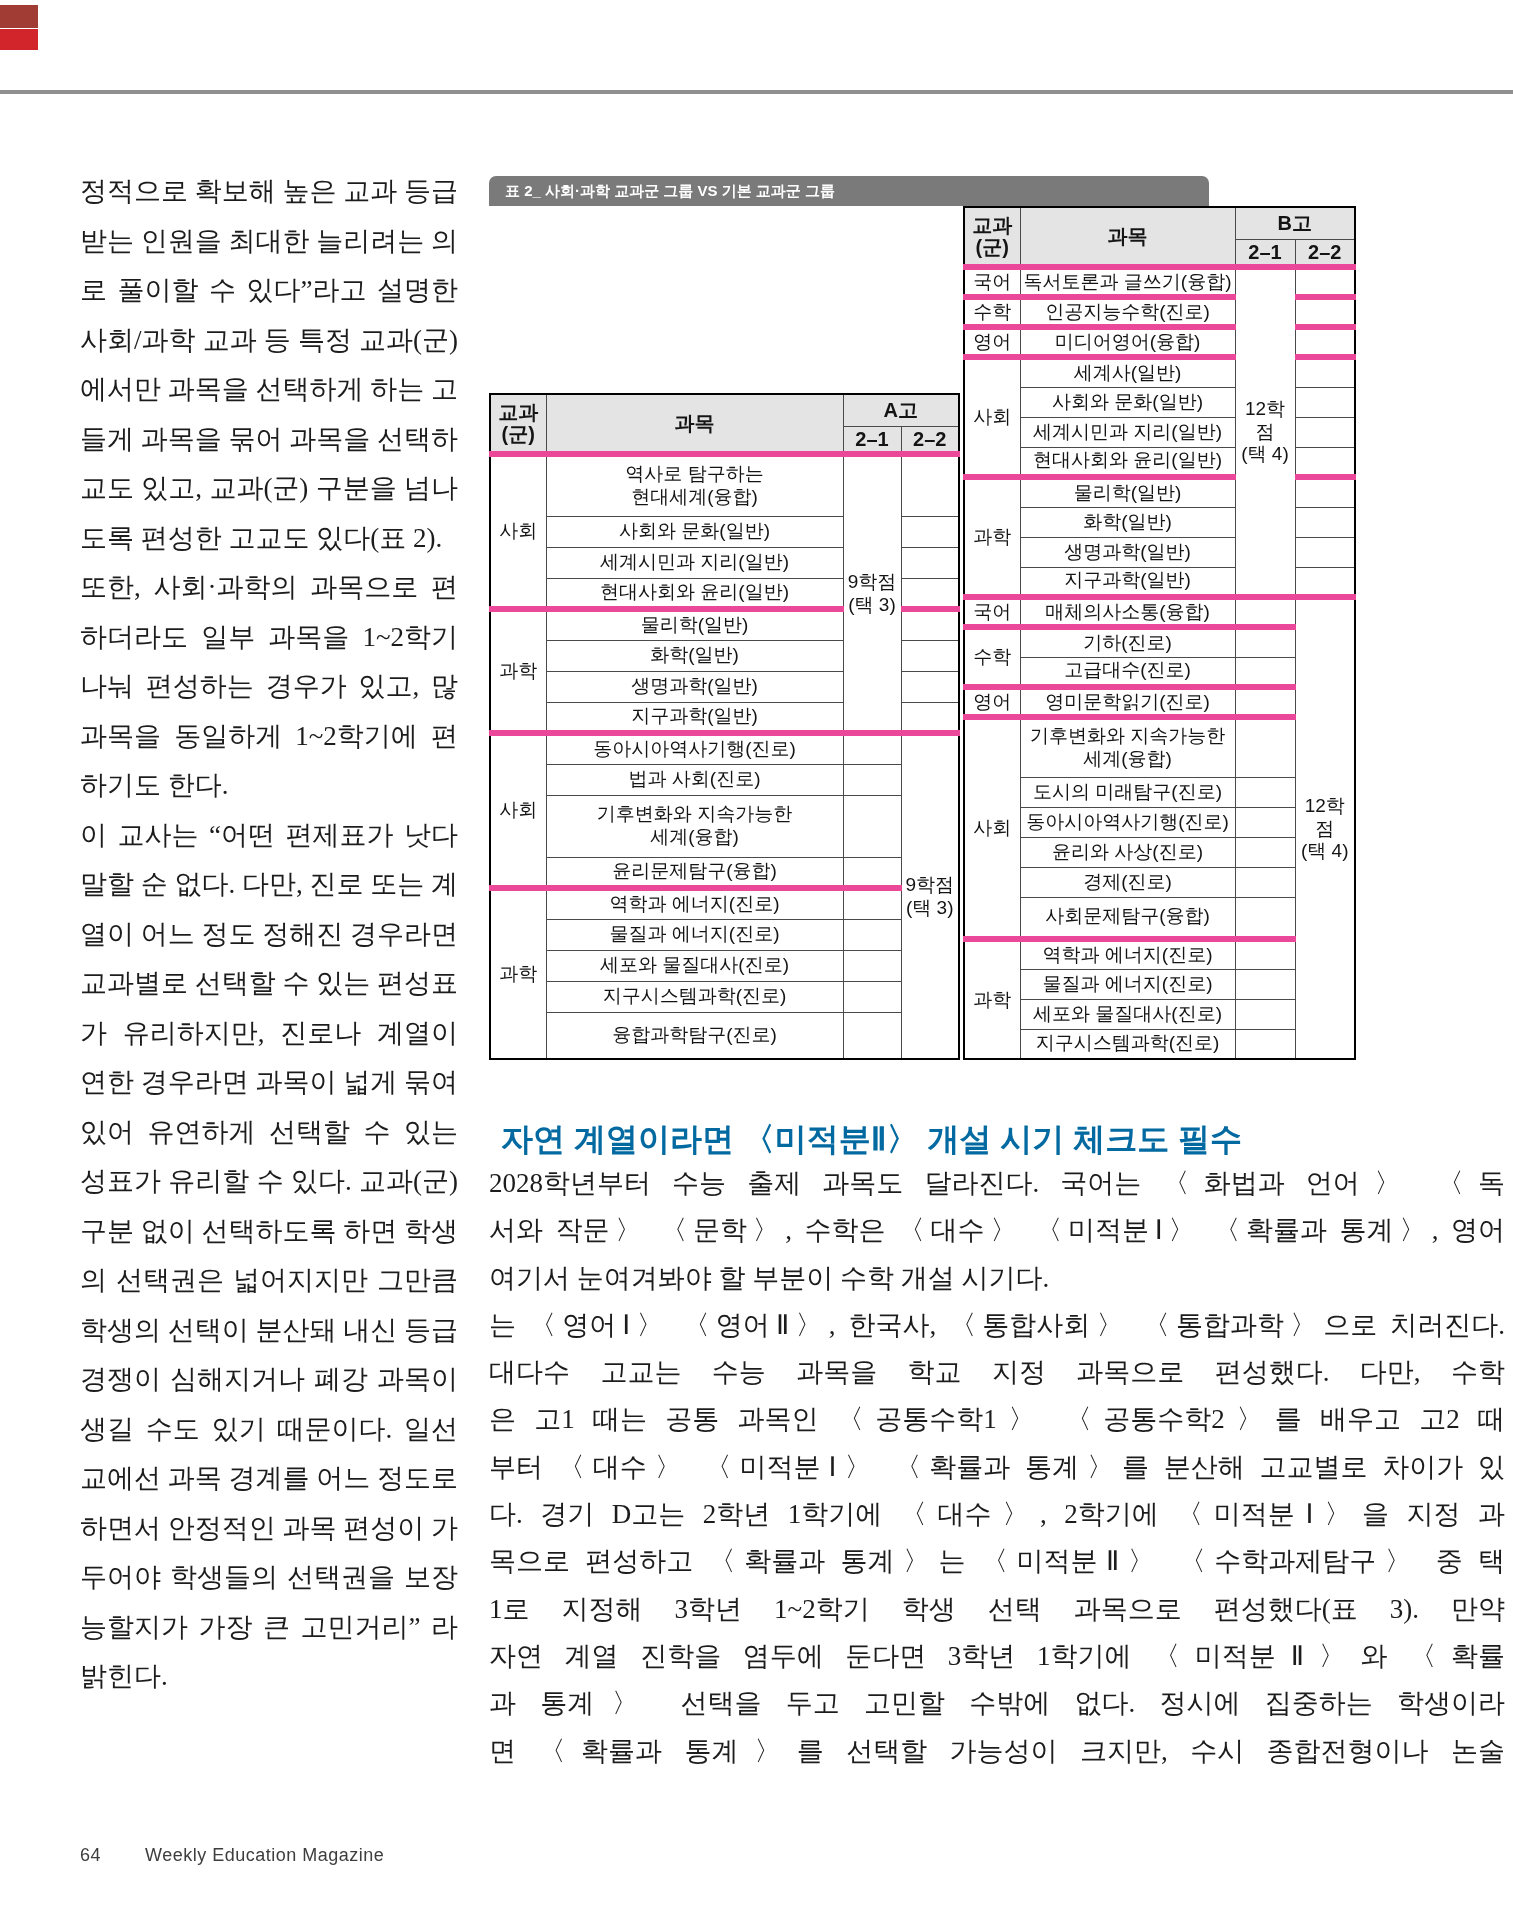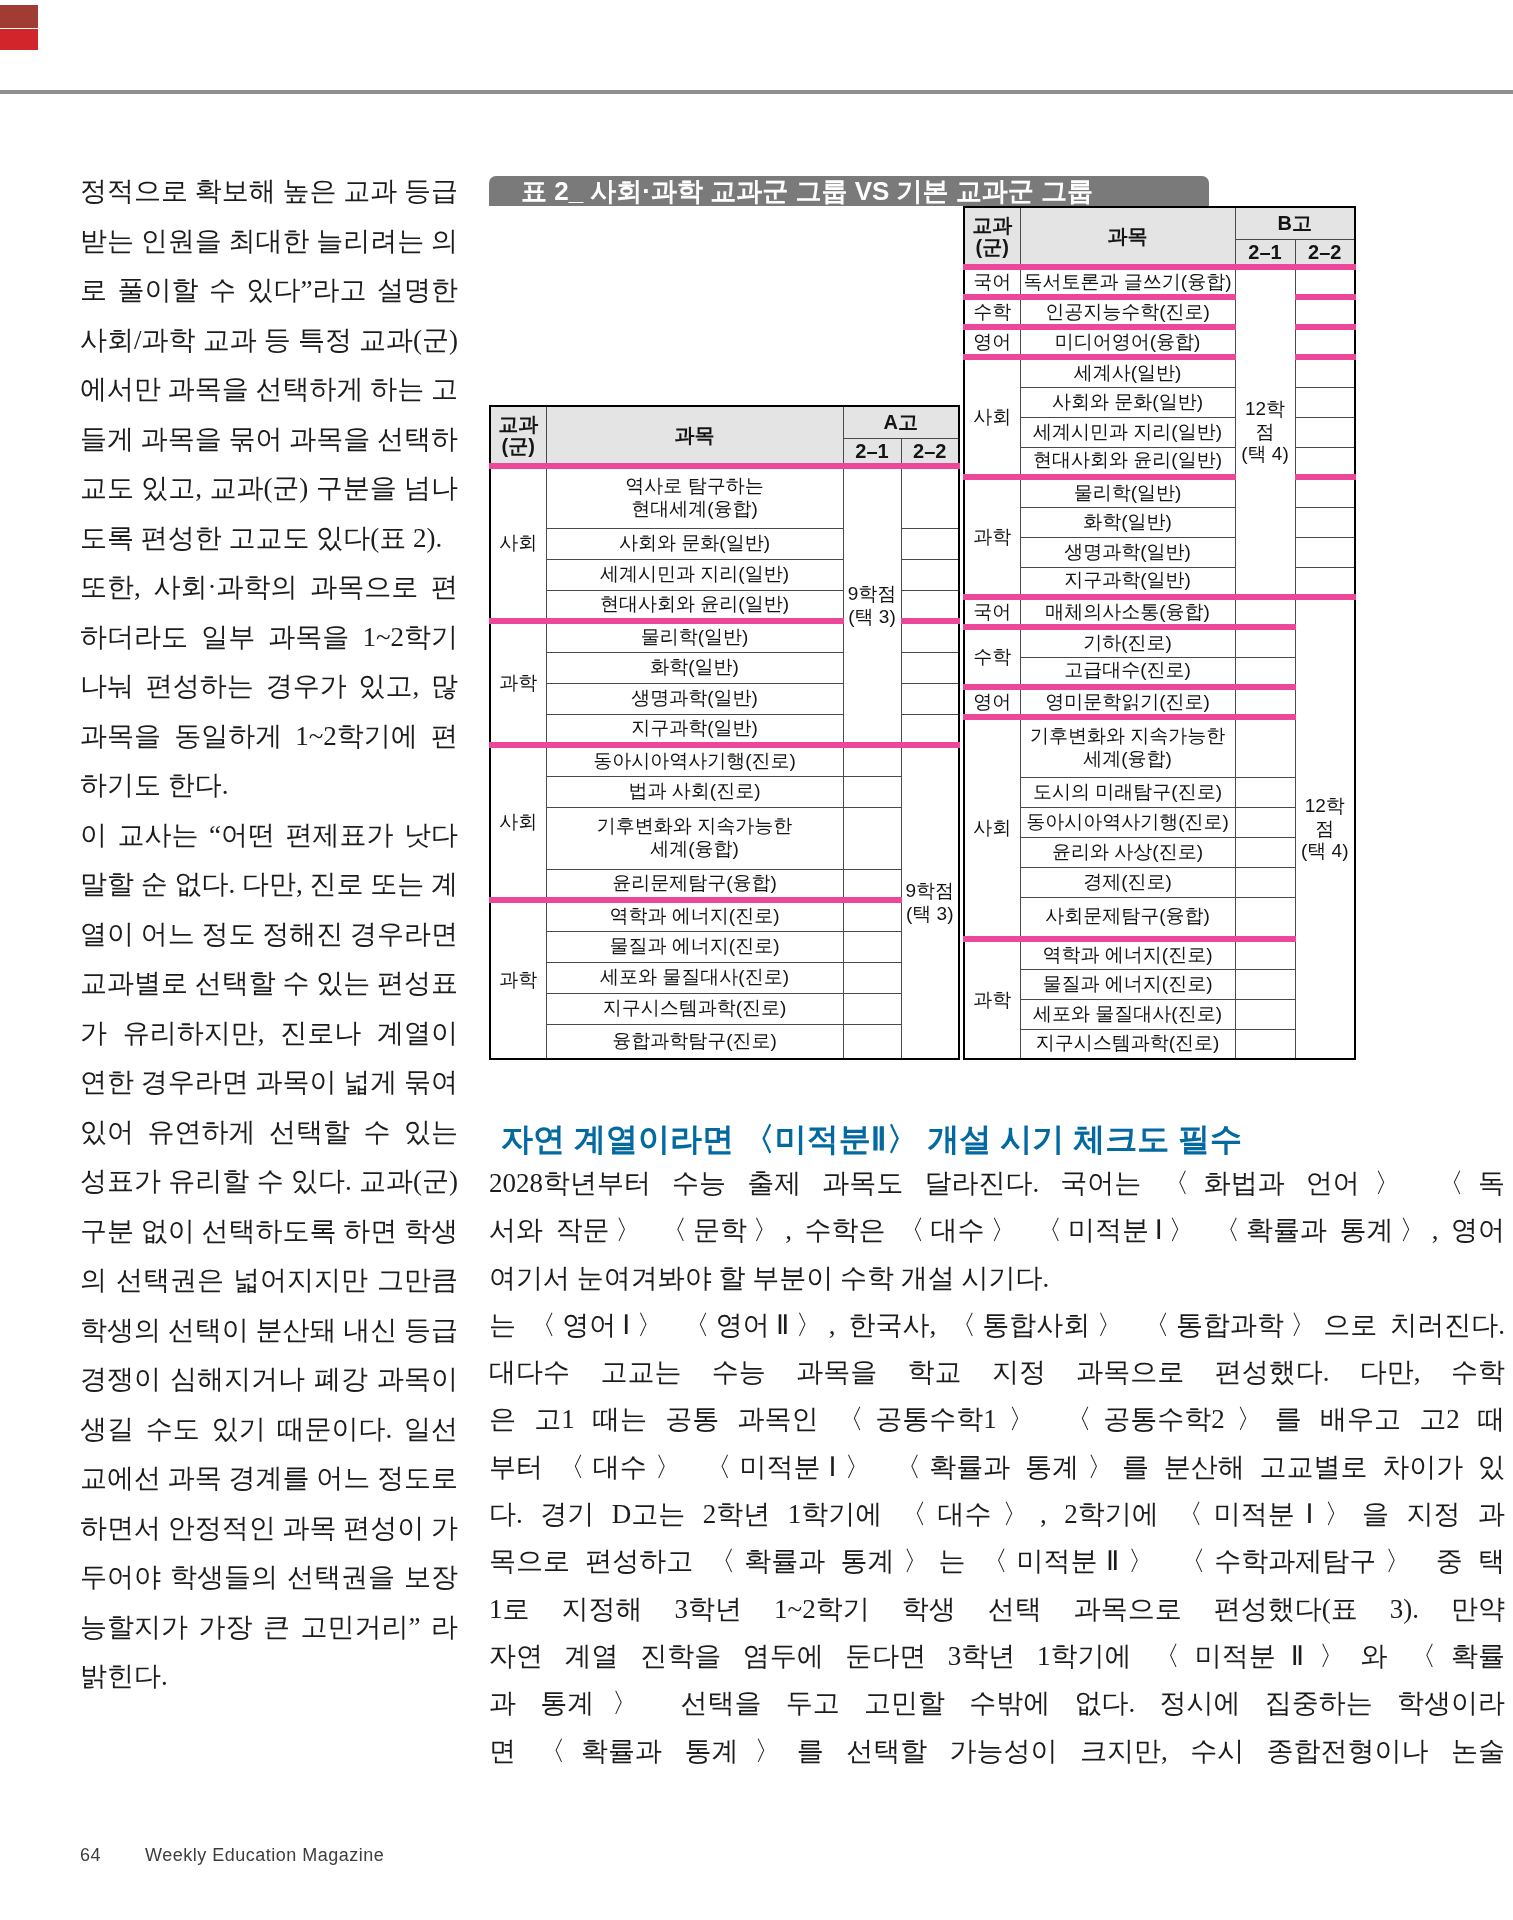--- a/index.html
+++ b/index.html
@@ -22,21 +22,21 @@
   
   .left-col { position: absolute; left: 80px; top: 167px; width: 378px; }
   .left-col .line { height: 49.5px; line-height: 49.5px; font-size: 27px; overflow: hidden; white-space: nowrap; }
   .left-col .line.just { white-space: normal; text-align: justify; text-align-last: justify; }
 
   
   .table-section { position: absolute; left: 489px; top: 176px; width: 868px; font-family: "Liberation Sans", sans-serif; }
   .table-title {
     height: 30px; line-height: 30px; box-sizing: border-box;
     background: var(--titlebar, #7a7a7a); color: #fff;
-    font-weight: bold; font-size: 26px; padding-left: 32px;
+    font-weight: bold; font-size: 15px; padding-left: 16px;
     border-radius: 7px 7px 0 0; width: 720px;
   }
   .tables { display: flex; gap: 3px; align-items: flex-end; }
   table.ctable { border-collapse: collapse; table-layout: fixed; border: 2px solid #000; background: #fff; }
   .ctable th, .ctable td {
     border: 1px solid #4a4a4a; padding: 0 3px;
     text-align: center; vertical-align: middle;
     font-size: 19px; line-height: 1.2; color: #141414;
     white-space: pre-line; overflow: hidden;
   }
@@ -199,21 +199,21 @@
               <td class="sem"></td>
             </tr>
             <tr style="height: 31px;">
               <td class="course">세포와 물질대사(진로)</td>
               <td class="sem"></td>
             </tr>
             <tr style="height: 31px;">
               <td class="course">지구시스템과학(진로)</td>
               <td class="sem"></td>
             </tr>
-            <tr style="height: 35px;">
+            <tr style="height: 47px;">
               <td class="course">융합과학탐구(진로)</td>
               <td class="sem"></td>
             </tr>
           </tbody>
         </table>
         <table class="ctable" style="width: 391px;">
           <colgroup>
             <col style="width: 56px;">
             <col style="width: 215px;">
             <col style="width: 60px;">

